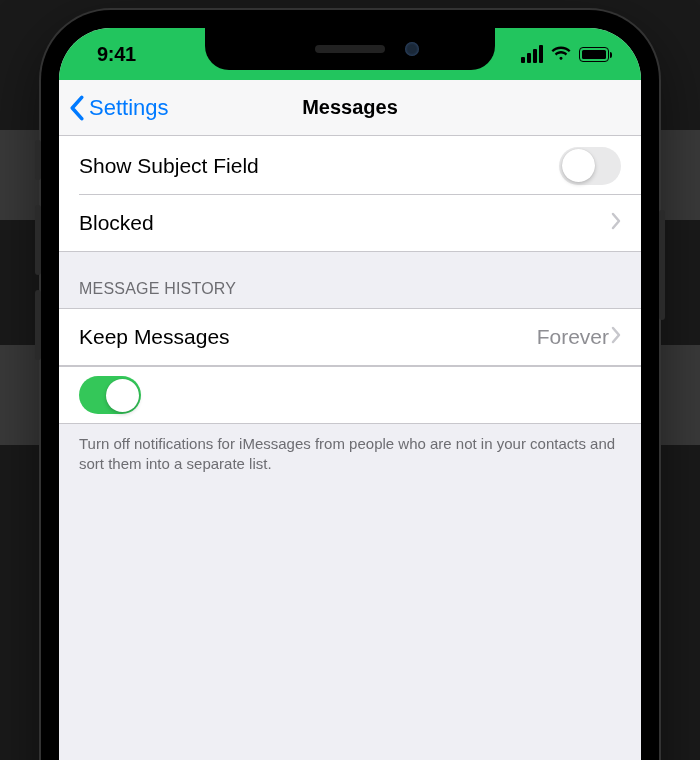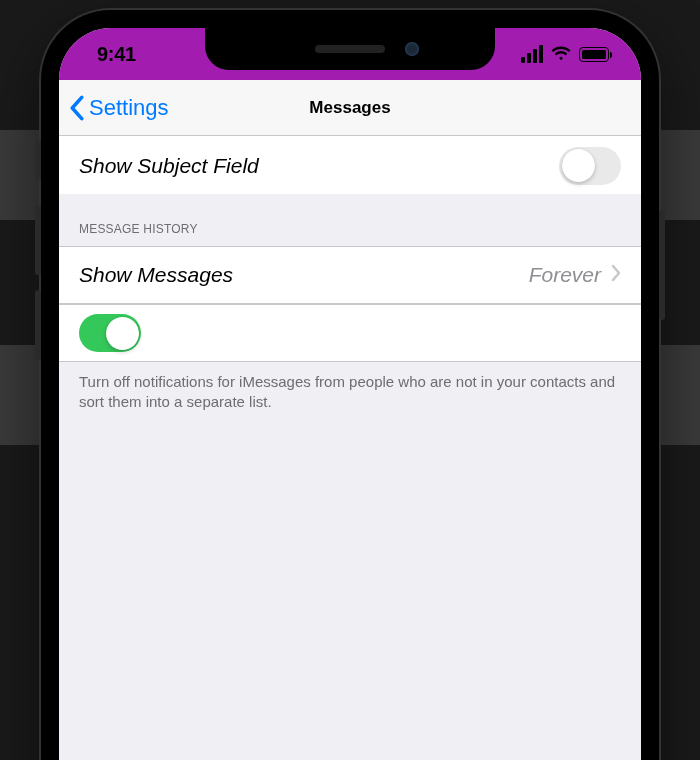--- a/index.html
+++ b/index.html
@@ -85,21 +85,21 @@
       position: absolute;
       top: 0;
       left: 0;
       right: 0;
       height: 52px;
       display: flex;
       justify-content: space-between;
       align-items: center;
       padding: 0 32px 0 38px;
       z-index: 5;
-      background: #a21caf;
+      background: #22c55e;
     }
     .status-time {
       font-size: 20px;
       font-weight: 600;
       letter-spacing: -0.3px;
     }
     .status-icons {
       display: flex;
       align-items: center;
       gap: 7px;
@@ -137,61 +137,61 @@
       position: absolute;
       left: 10px;
       display: flex;
       align-items: center;
       color: #007aff;
       font-size: 22px;
       justify-content: flex-end;
     }
     .back svg { width: 16px; height: 26px; margin-right: 4px; }
     .nav-title {
-      font-size: 17px;
+      font-size: 20px;
       font-weight: 600;
       color: #000;
     }
 
     
     .content {
       position: absolute;
       top: 108px;
       left: 0; right: 0; bottom: 0;
       background: #efeff4;
       overflow-y: auto;
     }
-    .group { margin-bottom: 0; font-style: italic; }
+    .group { margin-bottom: 0; }
     .row {
       background: #fff;
       min-height: 58px;
       padding: 0 20px;
       display: flex;
       align-items: center;
       justify-content: space-between;
       font-size: 21px;
       color: #000;
       position: relative;
     }
     .row + .row::before {
       content:'';
       position:absolute;
       top:0; left:20px; right:0;
       height:0.5px; background:#c8c7cc;
     }
     .group-top { border-top: 0.5px solid transparent; }
     .group-bottom { border-bottom: 0.5px solid #c8c7cc; }
-    .row-right { display:flex; align-items:center; gap:10px; }
+    .row-right { display:flex; align-items:center; gap:2px; }
     .value { color:#8e8e93; font-size:21px; }
     .chevron { color:#c7c7cc; }
     .chevron svg { width:10px; height:18px; }
 
     .section-header {
       padding: 28px 20px 10px;
-      font-size: 12px;
+      font-size: 16px;
       color: #6d6d72;
       text-transform: uppercase;
       letter-spacing: 0.2px;
     }
     .section-footer {
       padding: 10px 20px 28px;
       font-size: 15px;
       color: #6d6d72;
       line-height: 1.35;
     }
@@ -262,26 +262,36 @@
 
     <div class="content">
 
       <div class="group">
         <div class="row group-top">
           <span>Show Subject Field</span>
           <div class="toggle">
               <div class="knob"></div>
             </div>
         </div>
+        <div class="row group-bottom">
+          <span>Blocked</span>
+          <div class="row-right">
+            <span class="chevron">
+              <svg viewBox="0 0 10 18">
+                  <path fill="none" stroke="#c7c7cc" stroke-width="2.5" stroke-linecap="round" stroke-linejoin="round" d="M2 2 L8 9 L2 16"></path>
+                </svg>
+            </span>
+          </div>
+        </div>
       </div>
 
       <div class="section-header">MESSAGE HISTORY</div>
       <div class="group">
         <div class="row group-top group-bottom" style="border-top:0.5px solid #c8c7cc">
-          <span>Show Messages</span>
+          <span>Keep Messages</span>
           <div class="row-right">
             <span class="value">Forever</span>
             <span class="chevron">
               <svg viewBox="0 0 10 18">
                   <path fill="none" stroke="#c7c7cc" stroke-width="2.5" stroke-linecap="round" stroke-linejoin="round" d="M2 2 L8 9 L2 16"></path>
                 </svg>
             </span>
           </div>
         </div>
       </div>

